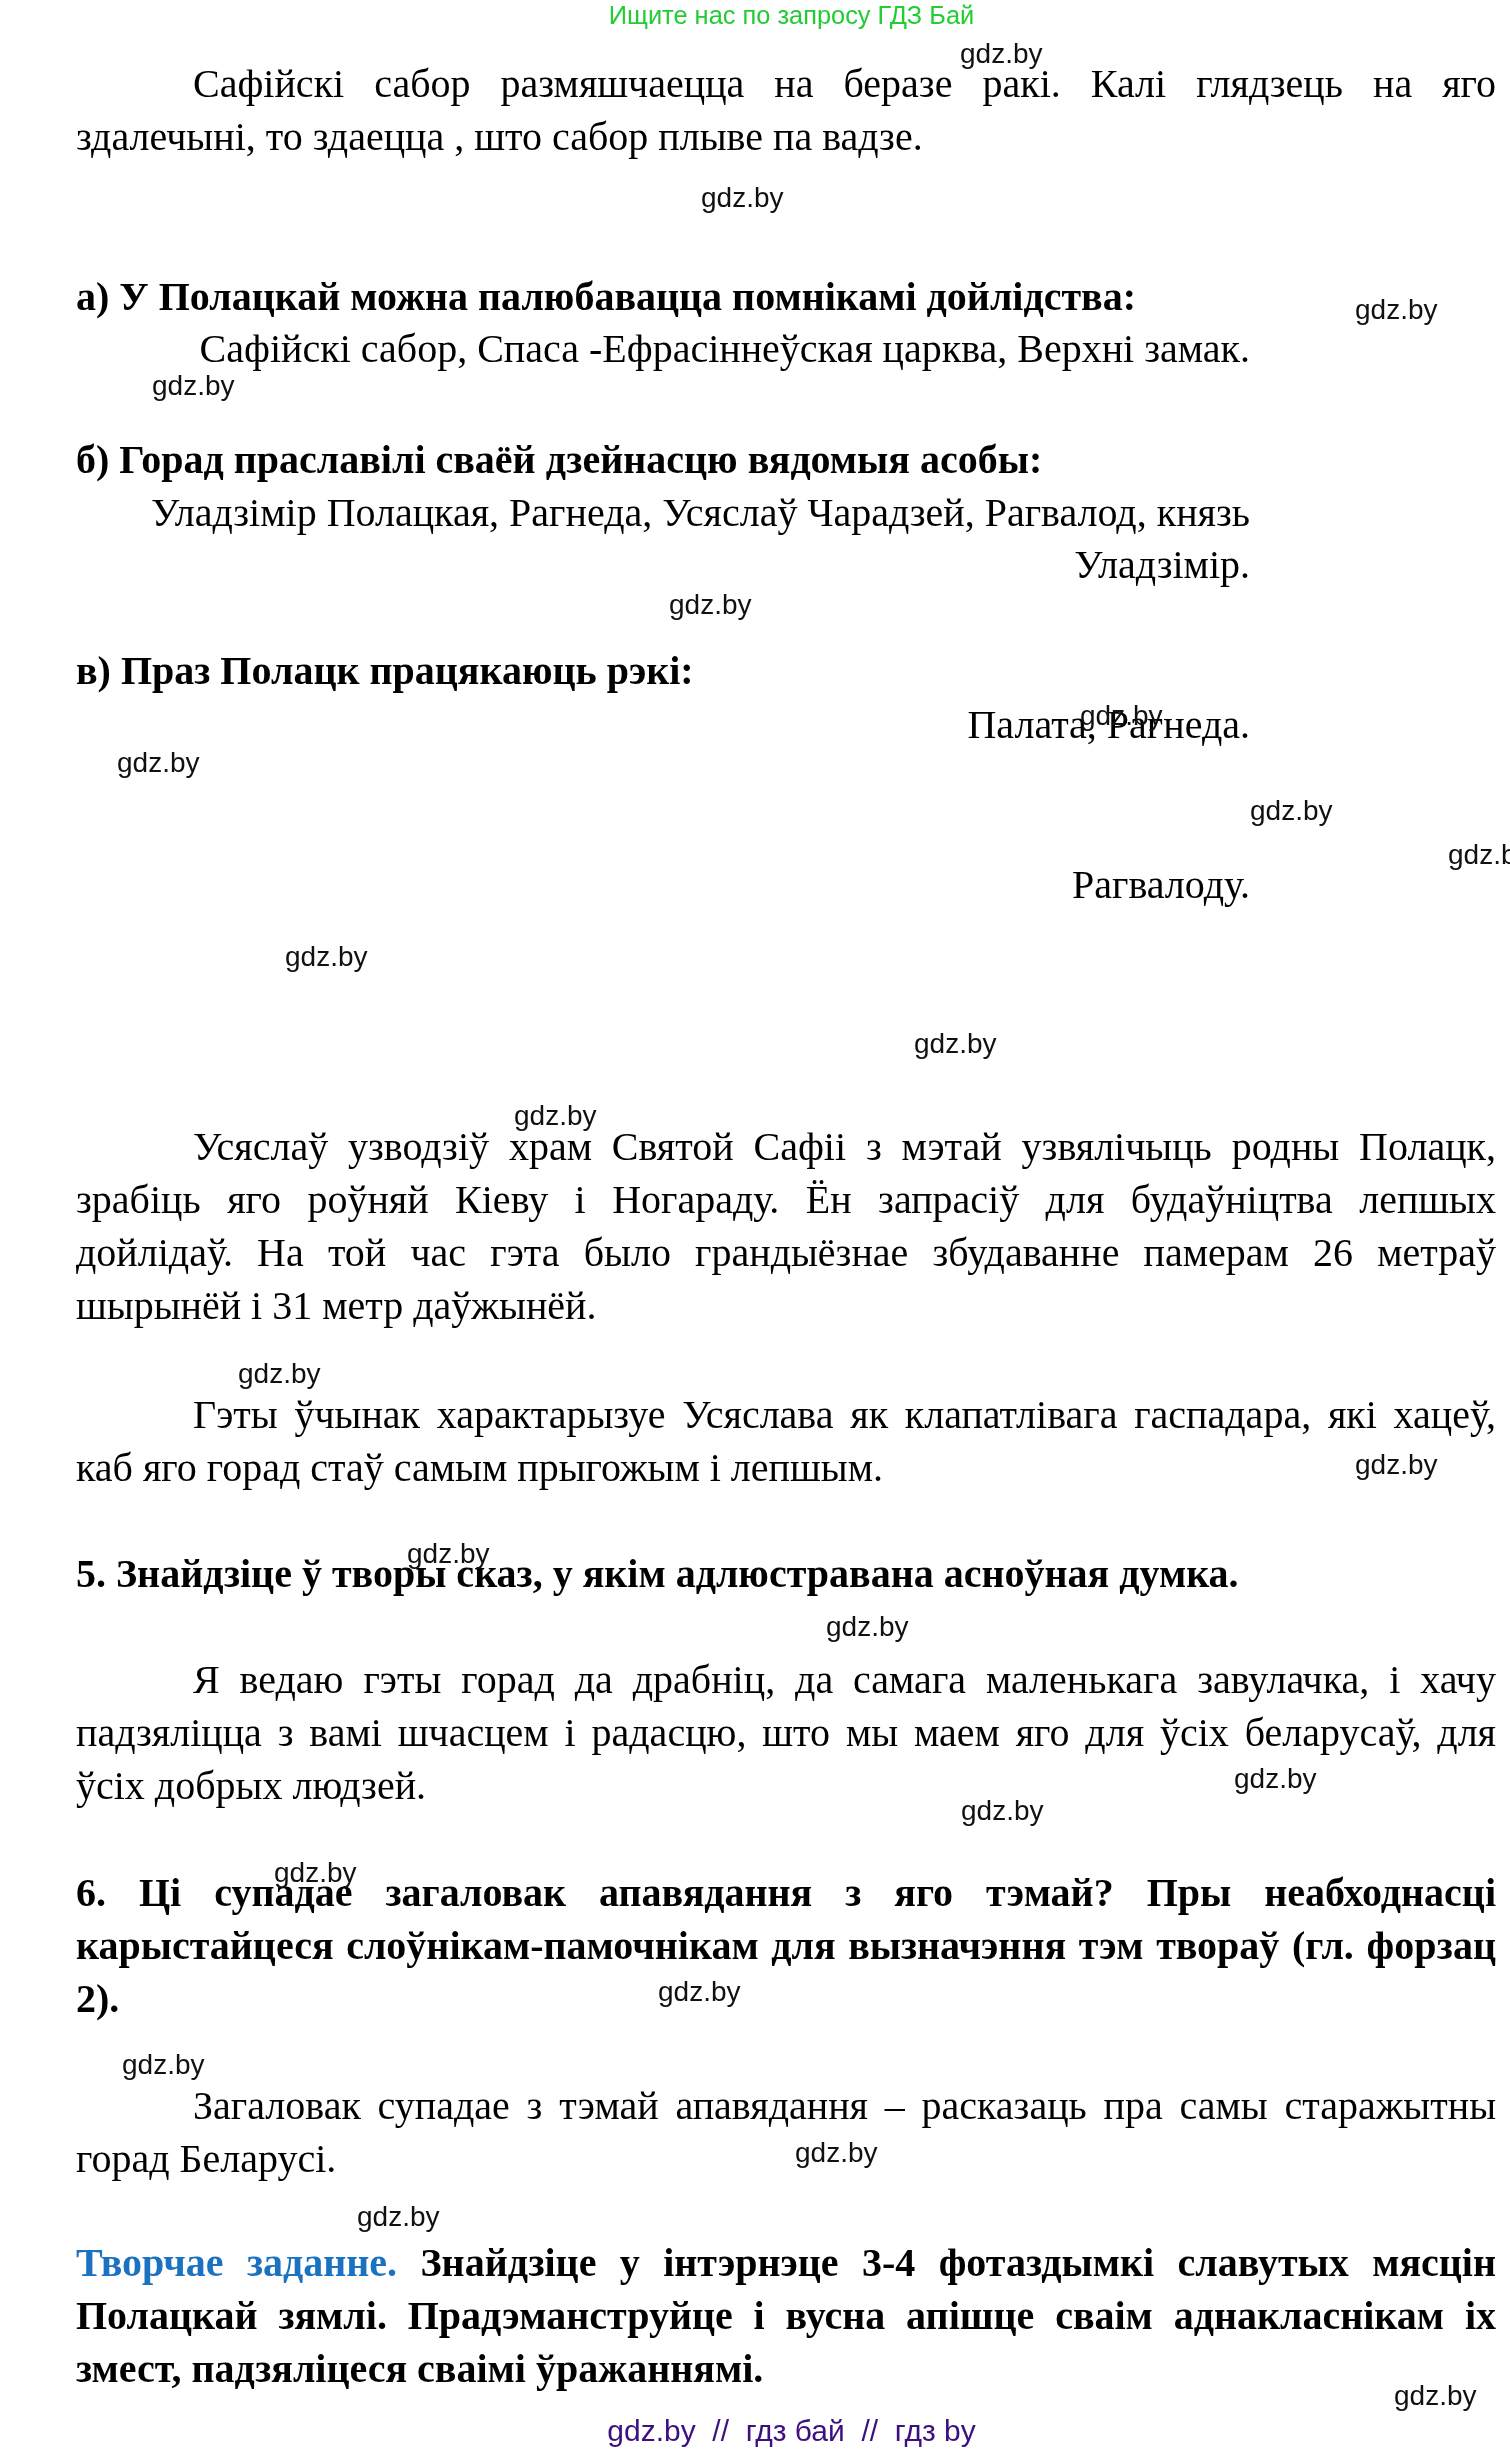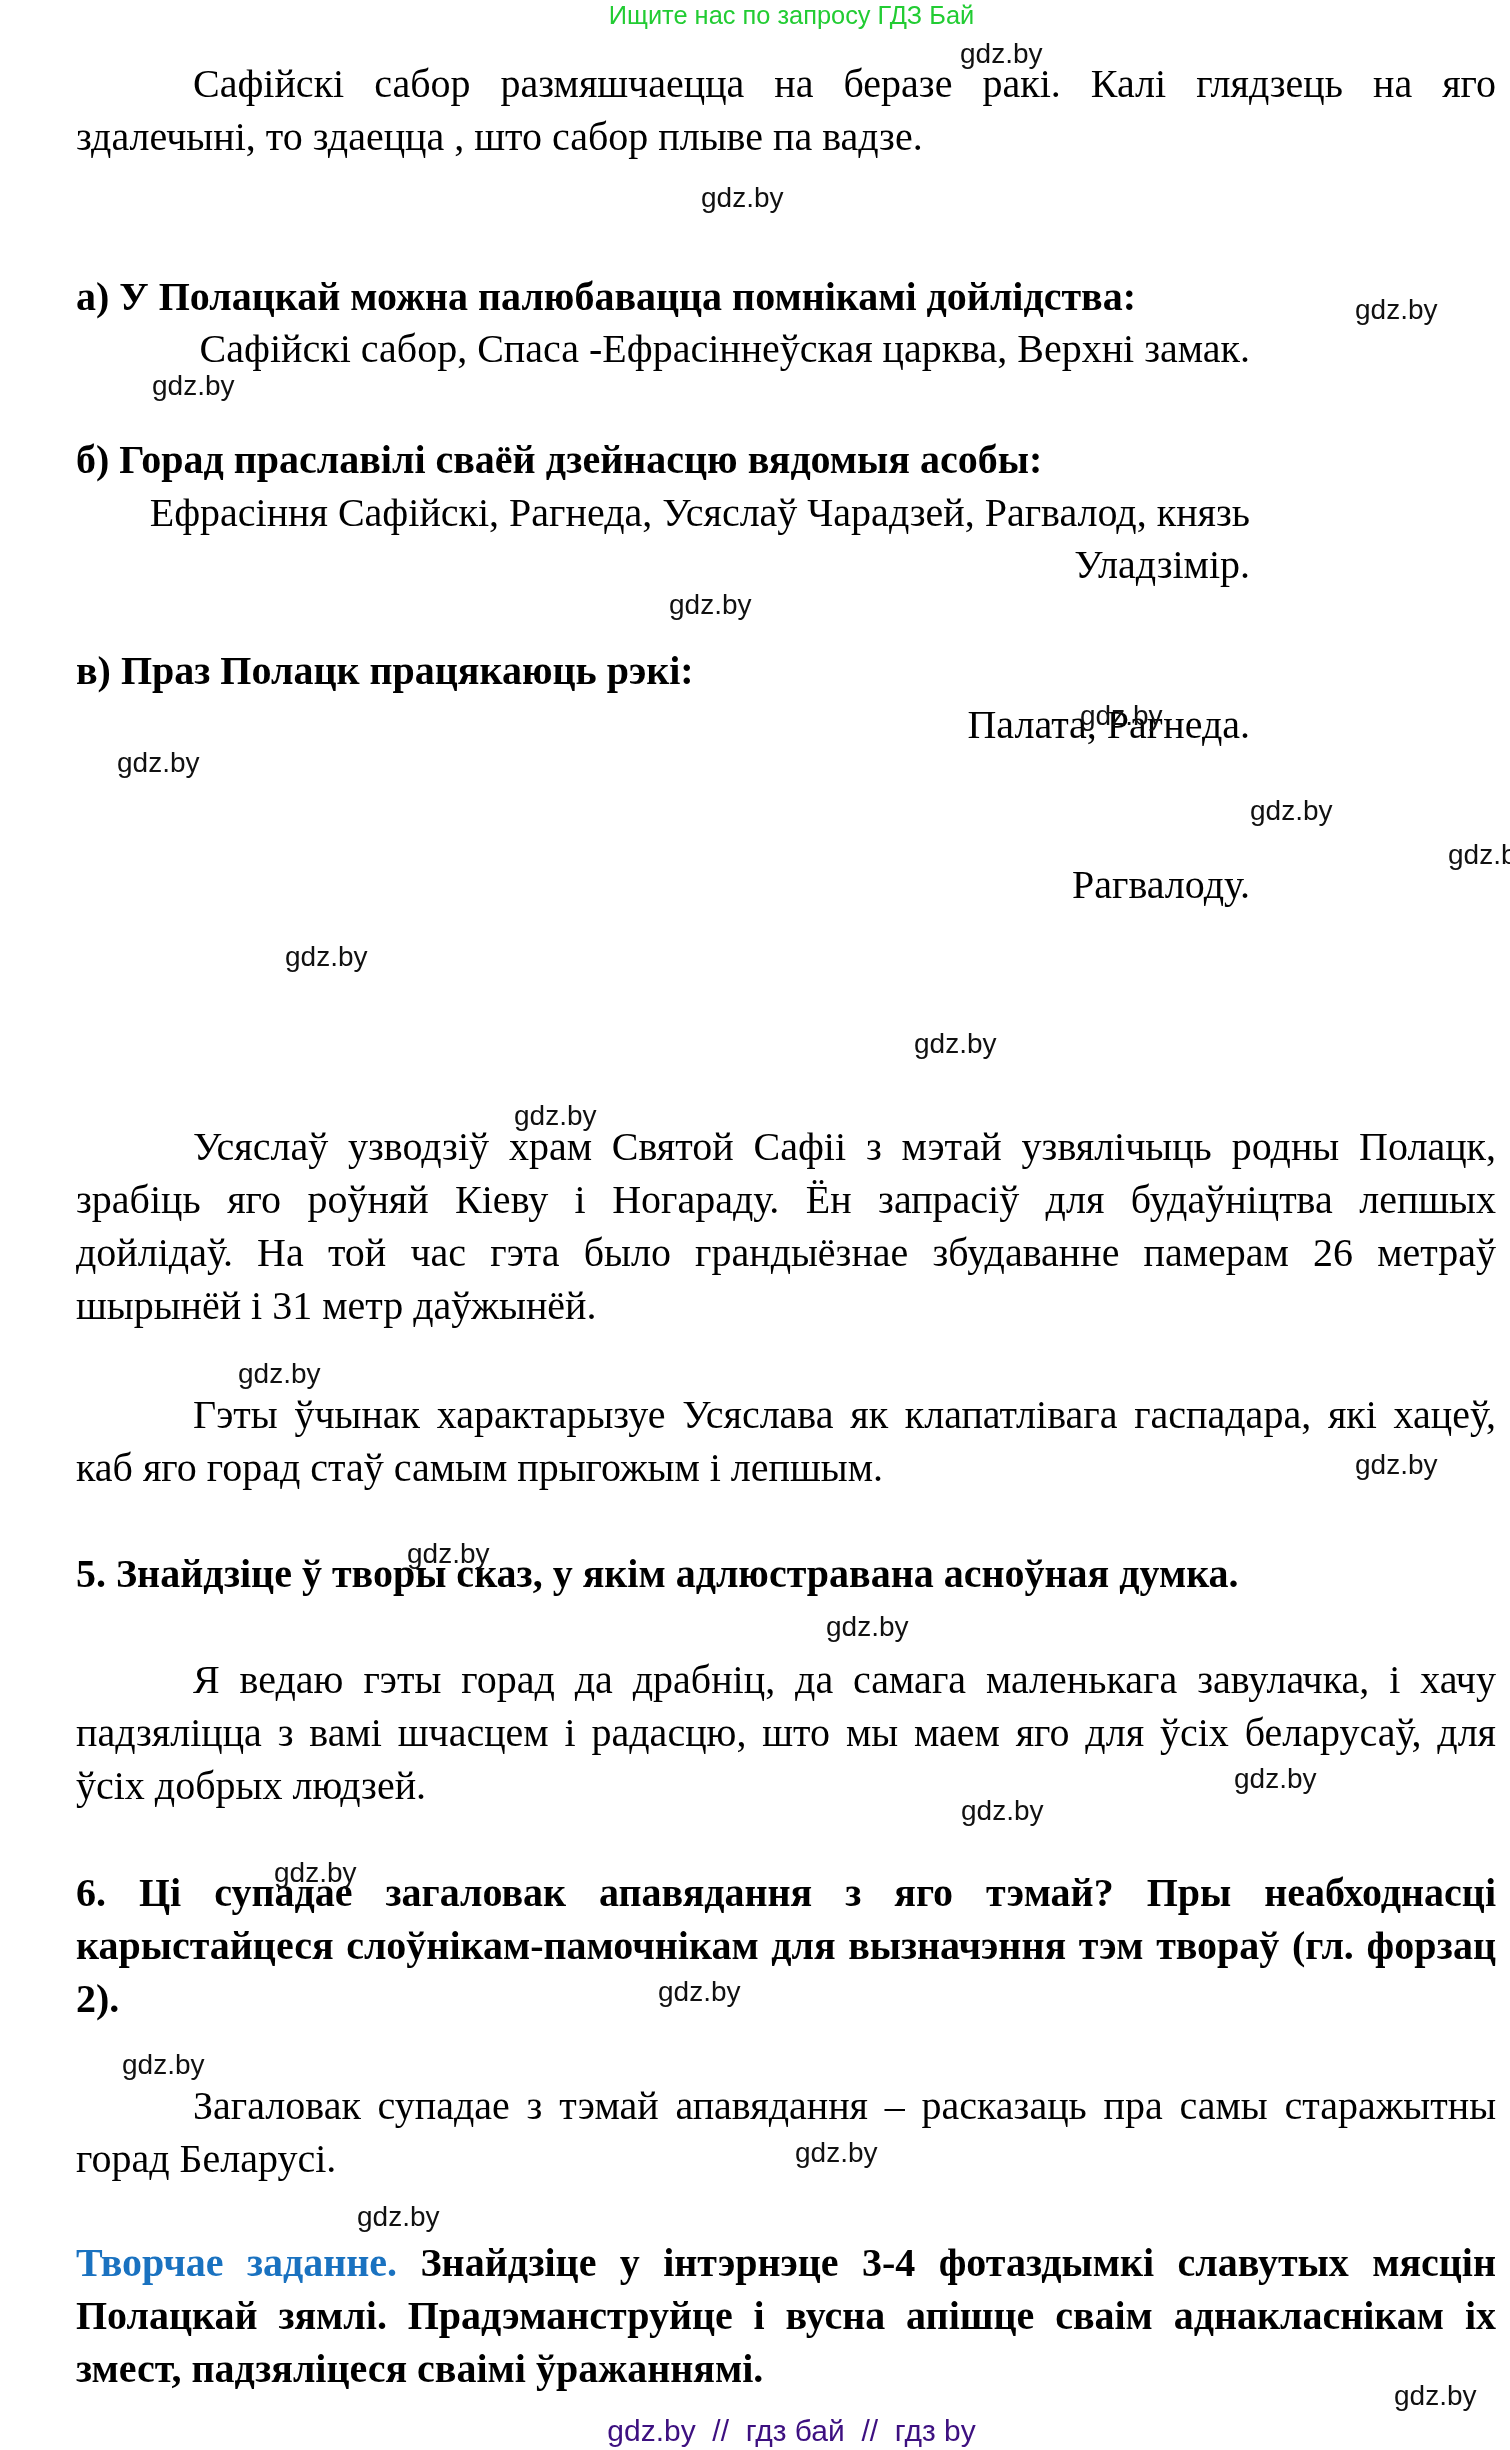--- a/index.html
+++ b/index.html
@@ -23,21 +23,21 @@
 <div class="page">
 
   <div class="header-link">Ищите нас по запросу ГДЗ Бай</div>
 
   <div class="para last-left" style="top:57px;"><span class="indent"></span><span>Сафійскі сабор размяшчаецца на беразе ракі. Калі глядзець на яго здалечыні, то здаецца , што сабор плыве па вадзе.</span></div>
 
   <div class="abs serif txt bold" style="left:40px; top:270px;">а) У Полацкай можна палюбавацца помнікамі дойлідства:</div>
   <div class="abs serif txt" style="right:63px; top:322px;">Сафійскі сабор, Спаса -Ефрасіннеўская царква, Верхні замак.</div>
 
   <div class="abs serif txt bold" style="left:40px; top:433px;">б) Горад праславілі сваёй дзейнасцю вядомыя асобы:</div>
-  <div class="abs serif txt" style="right:63px; top:486px;">Ефрасіння Сафійскі, Рагнеда, Усяслаў Чарадзей, Рагвалод, князь</div>
+  <div class="abs serif txt" style="right:63px; top:486px;">Уладзімір Полацкая, Рагнеда, Усяслаў Чарадзей, Рагвалод, князь</div>
   <div class="abs serif txt" style="right:63px; top:538px;">Уладзімір.</div>
 
   <div class="abs serif txt bold" style="left:40px; top:644px;">в) Праз Полацк працякаюць рэкі:</div>
   <div class="abs serif txt" style="right:63px; top:698px;">Палата, Рагнеда.</div>
 
   <div class="abs serif txt" style="right:63px; top:858px;">Рагвалоду.</div>
 
   <div class="para last-left" style="top:1120px;"><span class="indent"></span><span>Усяслаў узводзіў храм Святой Сафіі з мэтай узвялічыць родны Полацк, зрабіць яго роўняй Кіеву і Ногараду. Ён запрасіў для будаўніцтва лепшых дойлідаў. На той час гэта было грандыёзнае збудаванне памерам 26 метраў шырынёй і 31 метр даўжынёй.</span></div>
   <div class="para last-left" style="top:1388px;"><span class="indent"></span><span>Гэты ўчынак характарызуе Усяслава як клапатлівага гаспадара, які хацеў, каб яго горад стаў самым прыгожым і лепшым.</span></div>
 

